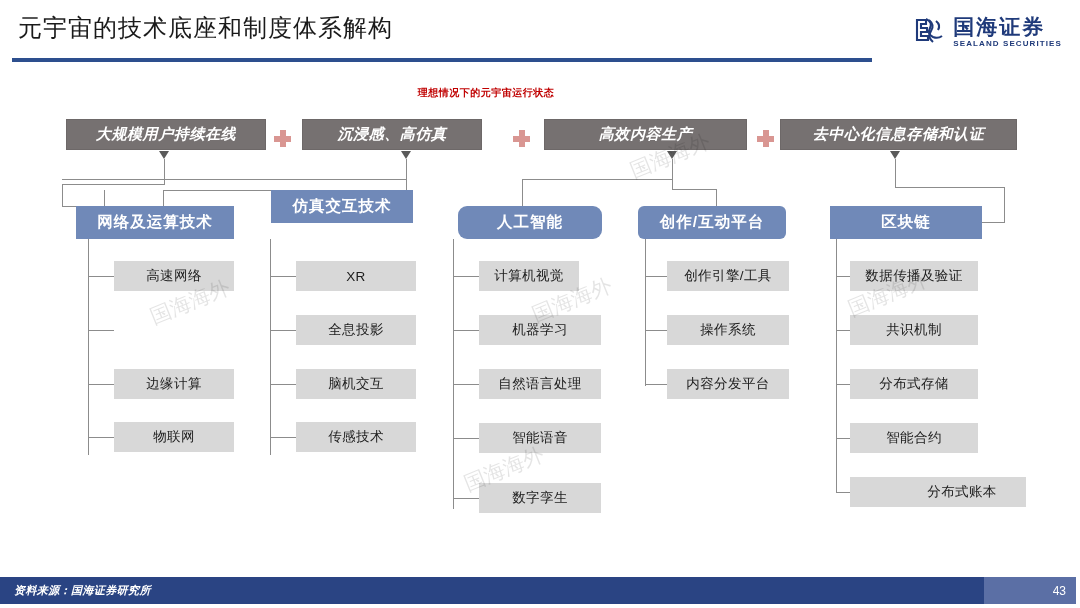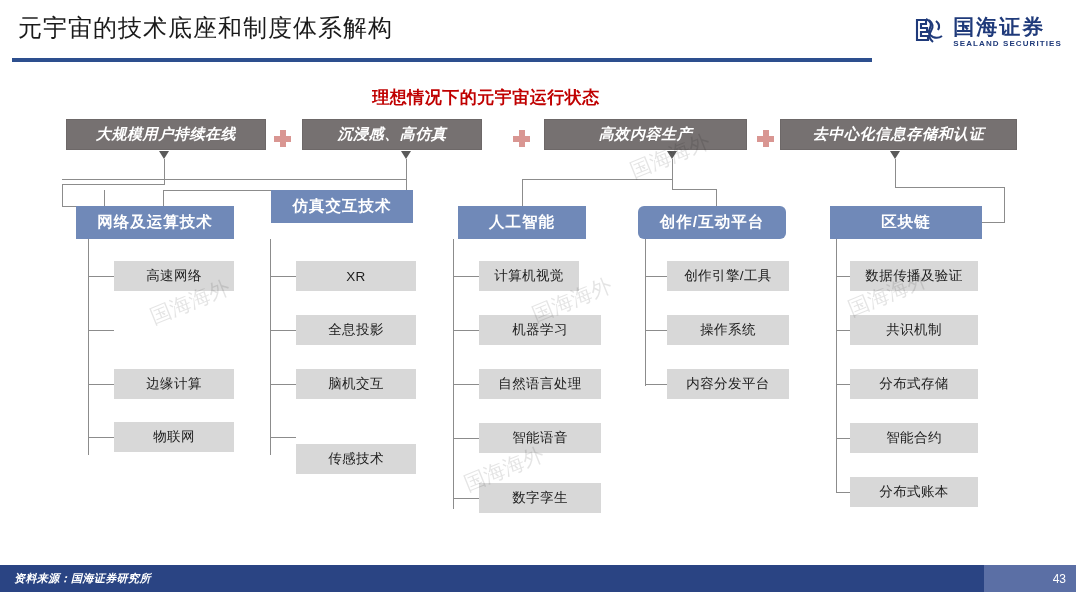--- a/index.html
+++ b/index.html
@@ -22,21 +22,21 @@
   }
   .logo{position:absolute;right:18px;top:12px;height:40px;display:flex;align-items:center;gap:7px;}
   .logo-mark{width:34px;height:34px;}
   .logo-txt{display:flex;flex-direction:column;justify-content:center;}
   .logo-cn{font-size:21px;font-weight:bold;color:#1f3a7a;letter-spacing:2px;line-height:22px;}
   .logo-en{font-size:8px;font-weight:bold;color:#1f3a7a;letter-spacing:1.1px;line-height:11px;}
 
   
   .banner{
     position:absolute;left:0;top:86px;width:972px;text-align:center;
-    font-size:17px;font-weight:bold;color:#c00000;letter-spacing:.5px;
+    font-size:10px;font-weight:bold;color:#c00000;letter-spacing:.5px;
   }
 
   
   .topbox{
     position:absolute;height:31px;background:#767171;
     display:flex;align-items:center;justify-content:center;
     color:#fff;font-size:15px;font-weight:bold;letter-spacing:.6px;
     box-shadow:0 0 0 1px #6d6868 inset;
     font-style:italic;
   }
@@ -71,21 +71,21 @@
 
   
   .wm{
     position:absolute;color:#000;opacity:.10;font-size:21px;
     transform:rotate(-22deg);white-space:nowrap;pointer-events:none;
     font-family:"Liberation Serif","DejaVu Serif",serif;
   }
 
   
   .footer{
-    position:absolute;left:0;bottom:16px;width:1080px;height:27px;background:#2a4483;margin-top:19px;
+    position:absolute;left:0;bottom:4px;width:1080px;height:27px;background:#2a4483;margin-top:19px;
   }
   .footer-src{
     position:absolute;left:14px;top:6px;
     color:#fff;font-size:11px;font-style:italic;font-weight:bold;letter-spacing:.4px;
   }
   .footer-pg{
     position:absolute;right:0;top:0;width:96px;height:27px;background:#5b6fa5;
     display:flex;align-items:center;justify-content:flex-end;
     padding-right:14px;box-sizing:border-box;
     color:#fff;font-size:12px;
@@ -155,21 +155,21 @@
 
   <div class="ln lnv" style="left:716px;top:189px;height:17px;"></div>
   <div class="ln lnh" style="left:672px;top:189px;width:45px;"></div>
 
   <div class="ln lnv" style="left:1004px;top:187px;height:35px;"></div>
   <div class="ln lnh" style="left:895px;top:187px;width:110px;"></div>
   <div class="ln lnh" style="left:981px;top:222px;width:24px;"></div>
 
   <div class="catbox" style="left:76px;top:206px;width:158px;">网络及运算技术</div>
   <div class="catbox" style="left:271px;top:190px;width:142px;">仿真交互技术</div>
-  <div class="catbox" style="left:458px;top:206px;width:128px;">人工智能</div>
+  <div class="catbox" style="left:458px;top:206px;width:144px;border-radius:9px;">人工智能</div>
   <div class="catbox" style="left:638px;top:206px;width:148px;border-radius:6px;">创作/互动平台</div>
   <div class="catbox" style="left:830px;top:206px;width:152px;">区块链</div>
 
   <div class="ln lnv" style="left:88px;top:239px;height:216px;"></div>
   <div class="ln lnh" style="left:88px;top:239px;width:0px;"></div>
   <div class="ln lnh" style="left:88px;top:276px;width:26px;"></div>
   <div class="ln lnh" style="left:88px;top:330px;width:26px;"></div>
   <div class="ln lnh" style="left:88px;top:384px;width:26px;"></div>
   <div class="ln lnh" style="left:88px;top:437px;width:26px;"></div>
   <div class="ln lnv" style="left:104px;top:190px;height:16px;"></div>
@@ -180,21 +180,21 @@
 
   <div class="ln lnv" style="left:270px;top:239px;height:216px;"></div>
   <div class="ln lnh" style="left:270px;top:276px;width:26px;"></div>
   <div class="ln lnh" style="left:270px;top:330px;width:26px;"></div>
   <div class="ln lnh" style="left:270px;top:384px;width:26px;"></div>
   <div class="ln lnh" style="left:270px;top:437px;width:26px;"></div>
 
   <div class="leaf" style="left:296px;top:261px;width:120px;">XR</div>
   <div class="leaf" style="left:296px;top:315px;width:120px;">全息投影</div>
   <div class="leaf" style="left:296px;top:369px;width:120px;">脑机交互</div>
-  <div class="leaf" style="left:296px;top:444px;width:120px;">传感技术</div>
+  <div class="leaf" style="left:296px;top:422px;width:120px;">传感技术</div>
 
   <div class="ln lnv" style="left:453px;top:239px;height:270px;"></div>
   <div class="ln lnh" style="left:453px;top:276px;width:26px;"></div>
   <div class="ln lnh" style="left:453px;top:330px;width:26px;"></div>
   <div class="ln lnh" style="left:453px;top:384px;width:26px;"></div>
   <div class="ln lnh" style="left:453px;top:438px;width:26px;"></div>
   <div class="ln lnh" style="left:453px;top:498px;width:26px;"></div>
 
   <div class="leaf" style="left:479px;top:261px;width:100px;">计算机视觉</div>
   <div class="leaf" style="left:479px;top:315px;width:122px;">机器学习</div>
@@ -215,21 +215,21 @@
   <div class="ln lnh" style="left:836px;top:276px;width:14px;"></div>
   <div class="ln lnh" style="left:836px;top:330px;width:14px;"></div>
   <div class="ln lnh" style="left:836px;top:384px;width:14px;"></div>
   <div class="ln lnh" style="left:836px;top:438px;width:14px;"></div>
   <div class="ln lnh" style="left:836px;top:492px;width:14px;"></div>
 
   <div class="leaf" style="left:850px;top:261px;width:128px;">数据传播及验证</div>
   <div class="leaf" style="left:850px;top:315px;width:128px;">共识机制</div>
   <div class="leaf" style="left:850px;top:369px;width:128px;">分布式存储</div>
   <div class="leaf" style="left:850px;top:423px;width:128px;">智能合约</div>
-  <div class="leaf" style="left:850px;top:477px;width:128px;">分布式账本</div>
+  <div class="leaf" style="left:850px;top:477px;width:128px;padding-left:48px;">分布式账本</div>
 
   <div class="wm" style="left:148px;top:288px;">国海海外</div>
   <div class="wm" style="left:628px;top:142px;">国海海外</div>
   <div class="wm" style="left:462px;top:455px;">国海海外</div>
   <div class="wm" style="left:846px;top:280px;">国海海外</div>
   <div class="wm" style="left:530px;top:286px;">国海海外</div>
 
   <div class="footer">
     <div class="footer-src">资料来源：国海证券研究所</div>
     <div class="footer-pg">43</div>

